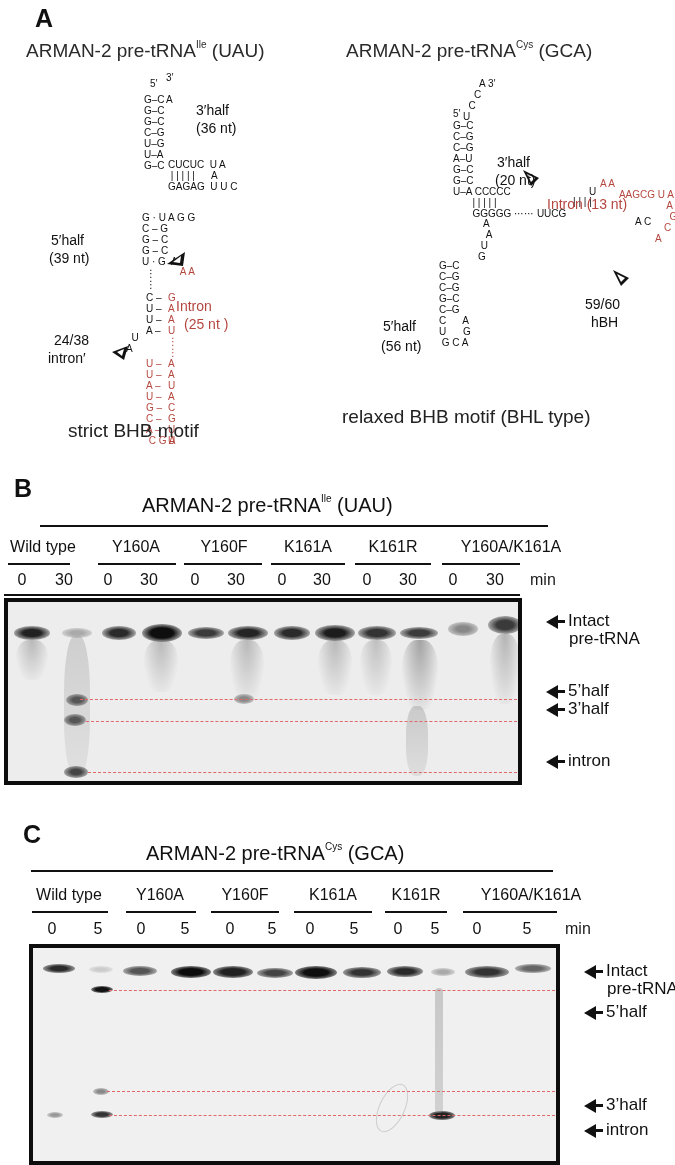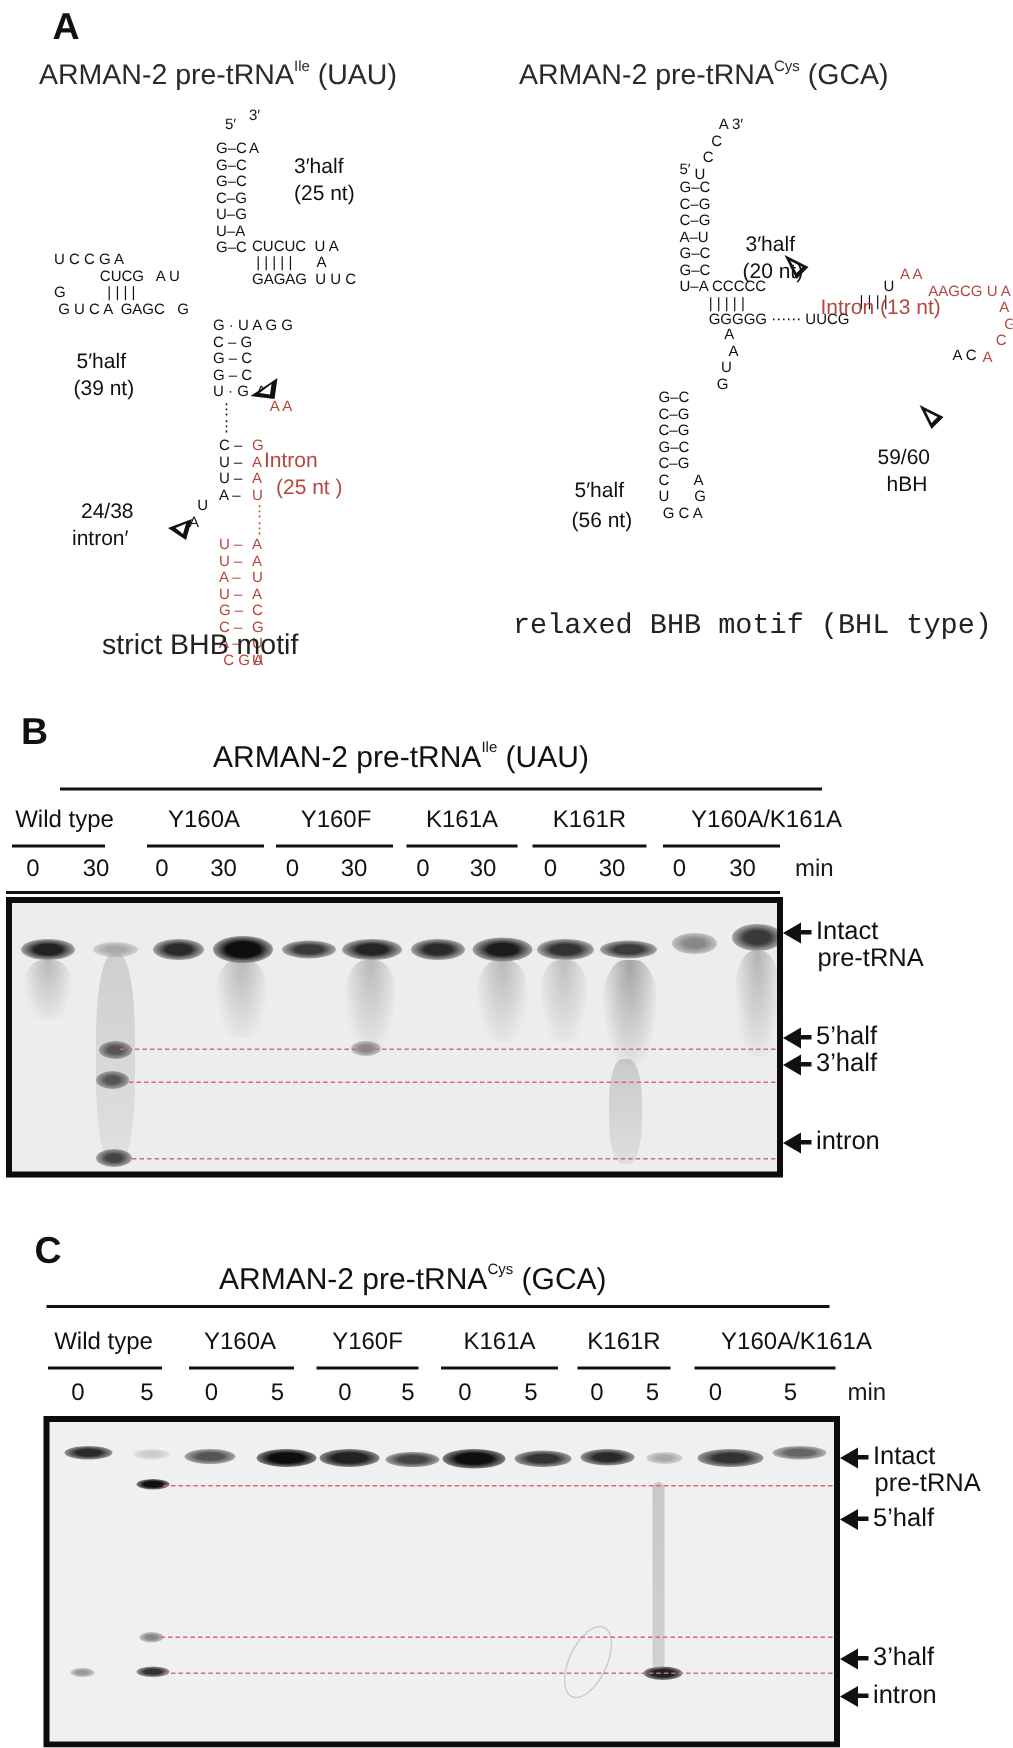--- a/index.html
+++ b/index.html
@@ -15,21 +15,21 @@
   .lbl.red { color: #b5473f; }
   .motif { font-size: 19px; color: #222; white-space: nowrap; }
   .gel-title { font-size: 20px; color: #111; white-space: nowrap; }
   .rule { background: #111; height: 2px; }
   .mut { font-size: 16px; color: #111; white-space: nowrap; text-align: center; }
   .mut-line { background: #111; height: 2px; }
   .time { font-size: 16px; color: #111; text-align: center; width: 34px; }
   .gel { border: 4px solid #0d0d0d; background: #ededed; box-sizing: border-box; overflow: hidden; }
   .band { position: absolute; border-radius: 50%; }
   .guide { position: absolute; height: 0; border-top: 1px dashed #e0676a; }
-  .arrow-lbl { font-size: 17px; color: #111; line-height: 18px; white-space: nowrap; }
+  .arrow-lbl { font-size: 17px; color: #111; line-height: 18px; white-space: nowrap; padding-left: 24px; }
   .arrowhead { width: 0; height: 0; border-top: 7px solid transparent; border-bottom: 7px solid transparent; border-right: 12px solid #111; display: inline-block; vertical-align: middle; }
   .arrowshaft { display: inline-block; width: 8px; height: 3px; background: #111; vertical-align: middle; margin-left: -1px; margin-right: 3px; }
 </style>
 </head>
 <body>
 
 <div class="abs panel-letter" style="left:35px; top:4px;">A</div>
 
 <div class="abs title-a" style="left:26px; top:40px;">
   <span>ARMAN-2 pre-tRNA</span><sup>Ile</sup><span> (UAU)</span>
@@ -46,24 +46,20 @@
 G–C
 G–C
 C–G
 U–G
 U–A
 G–C</div>
   <div class="abs nt" style="left:166px; top:24px;">A</div>
   <div class="abs nt" style="left:168px; top:89px;">CUCUC  U A
  | | | | |      A
 GAGAG  U U C</div>
-  <div class="abs nt" style="left:36px; top:98px;">U C C G A
-           CUCG   A U
-G          | | | |
- G U C A  GAGC   G</div>
   <div class="abs nt" style="left:142px; top:142px;">G · U A G G
 C – G
 G – C
 G – C
 U · G  A</div>
   <div class="abs nt red" style="left:172px; top:196px;">   A A</div>
   <div class="abs nt" style="left:146px; top:198px;">⋮
 ⋮</div>
   <div class="abs nt" style="left:146px; top:222px;">C –
 U –
@@ -97,21 +93,21 @@
   <svg class="abs" style="left:165px; top:180px;" width="22" height="18">
       <polygon points="2,14 20,2 18,16" fill="#111"></polygon>
       <polygon points="8,12 16,6 15,13" fill="#fff"></polygon>
     </svg>
   <svg class="abs" style="left:110px; top:274px;" width="22" height="18">
       <polygon points="2,8 18,2 14,16" fill="#111"></polygon>
       <polygon points="7,8 14,5 12,12" fill="#fff"></polygon>
     </svg>
 
   <div class="abs lbl" style="left:196px; top:32px;">3′half</div>
-  <div class="abs lbl" style="left:196px; top:50px;">(25 nt)</div>
+  <div class="abs lbl" style="left:196px; top:50px;">(36 nt)</div>
   <div class="abs lbl" style="left:51px; top:162px;">5′half</div>
   <div class="abs lbl" style="left:49px; top:180px;">(39 nt)</div>
   <div class="abs lbl red" style="left:176px; top:228px;">Intron</div>
   <div class="abs lbl red" style="left:184px; top:246px;">(25 nt )</div>
   <div class="abs lbl" style="left:54px; top:262px;">24/38</div>
   <div class="abs lbl" style="left:48px; top:280px;">intron′</div>
 </div>
 <div class="abs motif" style="left:68px; top:420px;">strict BHB motif</div>
 
 <div class="abs" style="left:335px; top:70px; width:340px; height:380px;">
@@ -130,21 +126,21 @@
        | | | | |
        GGGGG ⋯⋯ UUCG</div>
   <div class="abs nt" style="left:238px; top:126px;">| | | |</div>
   <div class="abs nt" style="left:254px; top:116px;">U</div>
   <div class="abs nt red" style="left:265px; top:108px;">A A
        AAGCG U A
                         A
                          G
                        C
                     A</div>
-  <div class="abs nt" style="left:300px; top:146px;margin-top:16px;">A C</div>
+  <div class="abs nt" style="left:300px; top:146px;">A C</div>
   <div class="abs nt" style="left:104px; top:148px;">                A
                  A
                U
               G</div>
   <div class="abs nt" style="left:104px; top:190px;">G–C
 C–G
 C–G
 G–C
 C–G
 C      A
@@ -161,21 +157,21 @@
     </svg>
 
   <div class="abs lbl" style="left:162px; top:84px;">3′half</div>
   <div class="abs lbl" style="left:160px; top:102px;">(20 nt)</div>
   <div class="abs lbl red" style="left:212px; top:126px;">Intron (13 nt)</div>
   <div class="abs lbl" style="left:48px; top:248px;">5′half</div>
   <div class="abs lbl" style="left:46px; top:268px;">(56 nt)</div>
   <div class="abs lbl" style="left:250px; top:226px;">59/60</div>
   <div class="abs lbl" style="left:256px; top:244px;">hBH</div>
 </div>
-<div class="abs motif" style="left:342px; top:406px;font-family:Liberation Mono, monospace;">relaxed BHB motif (BHL type)</div>
+<div class="abs motif" style="left:342px; top:406px;">relaxed BHB motif (BHL type)</div>
 
 <div class="abs panel-letter" style="left:14px; top:474px;">B</div>
 <div class="abs gel-title" style="left:142px; top:494px;">
   <span>ARMAN-2 pre-tRNA</span><sup>Ile</sup><span> (UAU)</span>
 </div>
 <div class="abs rule" style="left:40px; top:525px; width:508px;"></div>
 
 <div class="abs mut" style="left:0px; top:538px; width:86px;">Wild type</div>
 <div class="abs mut" style="left:95px; top:538px; width:82px;">Y160A</div>
 <div class="abs mut" style="left:183px; top:538px; width:82px;">Y160F</div>

